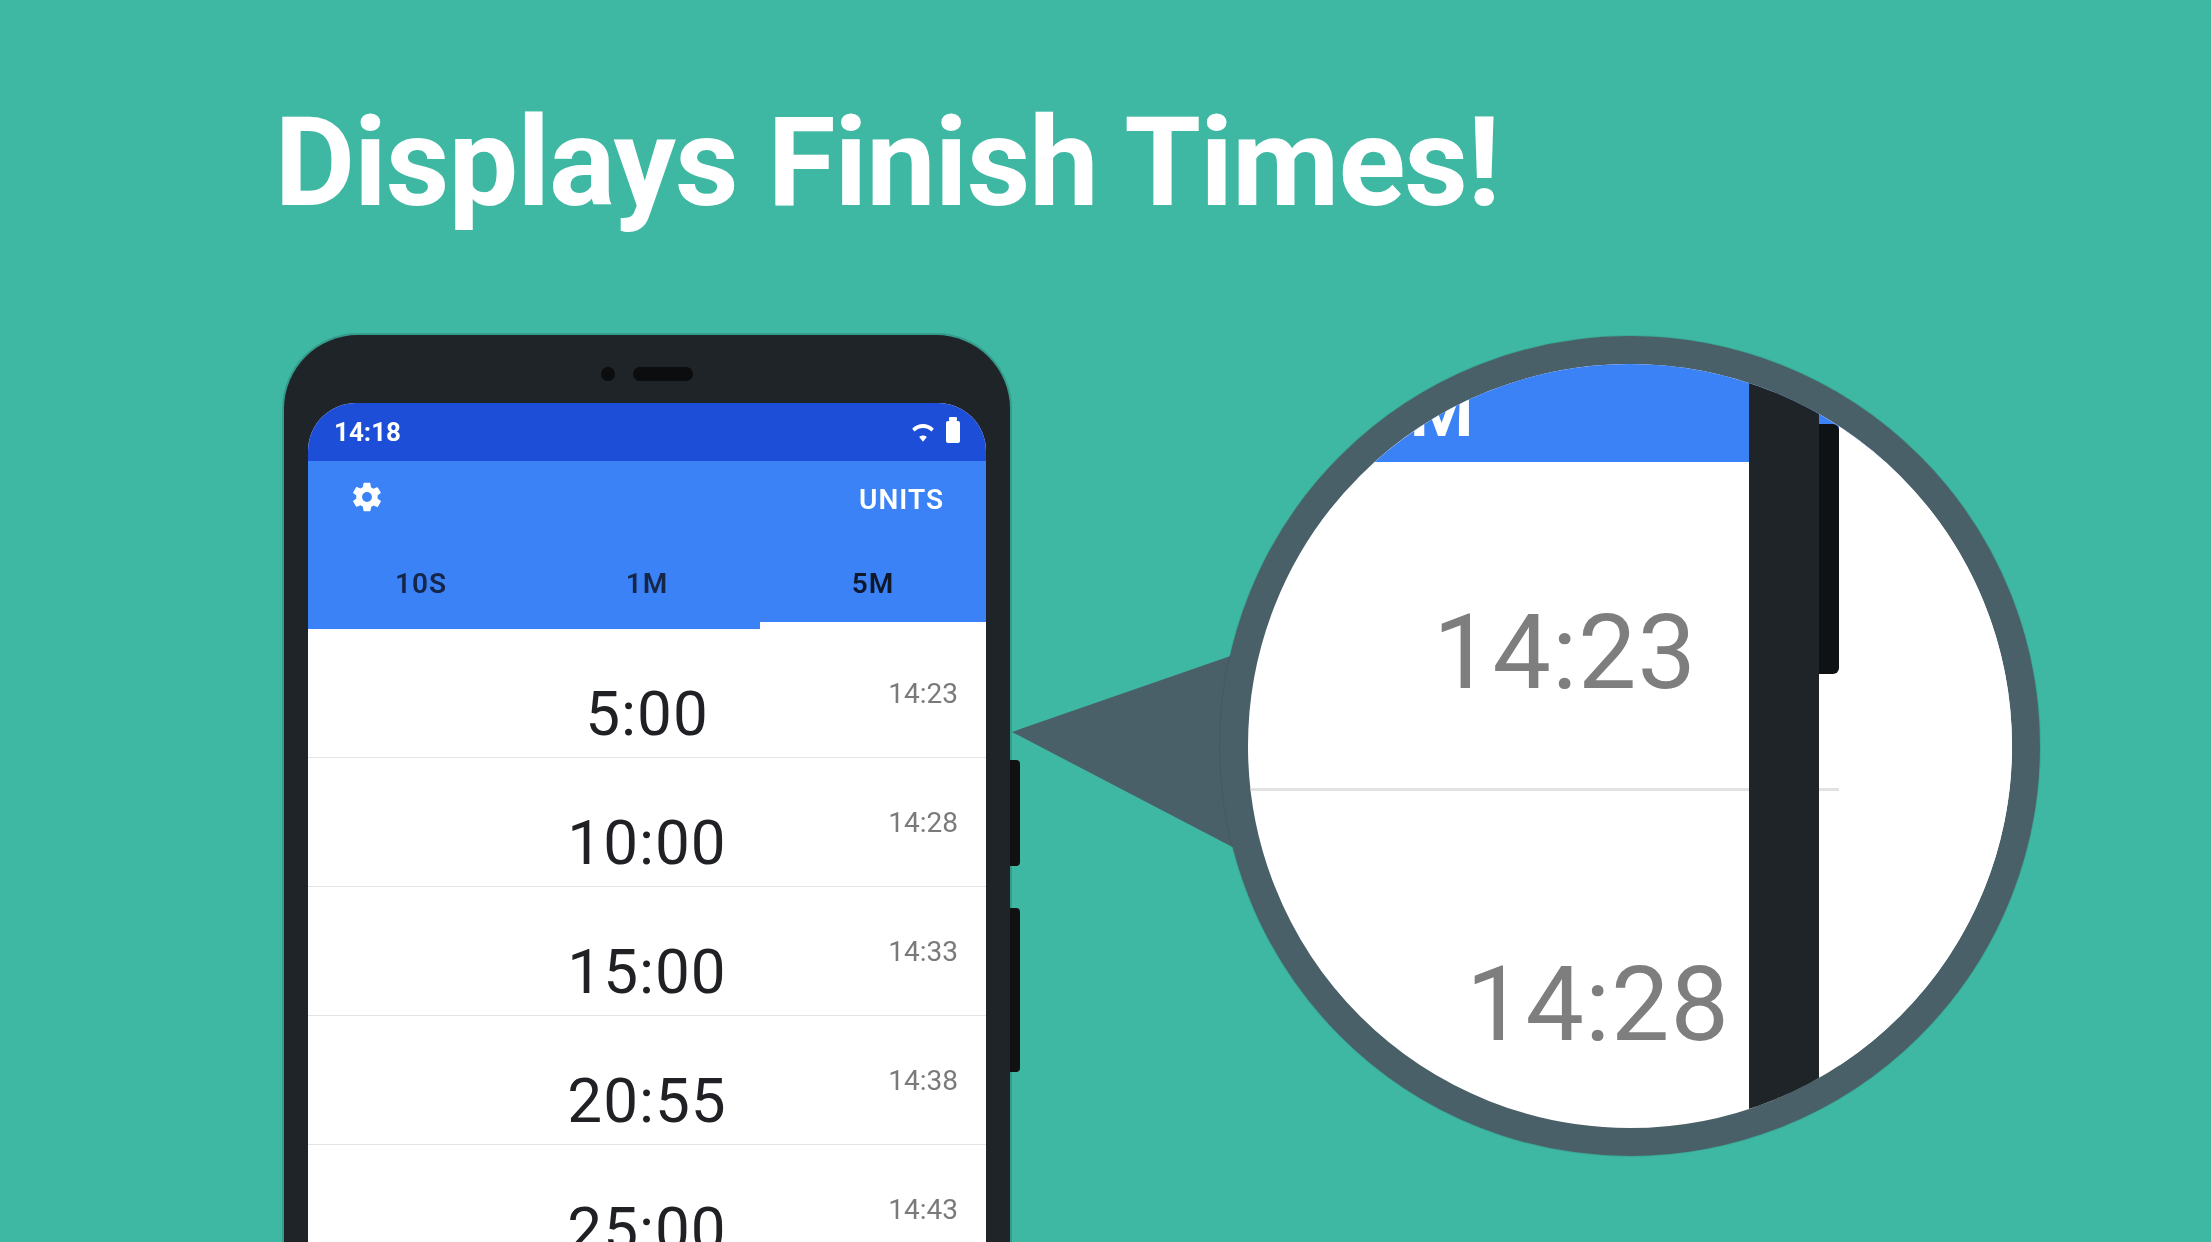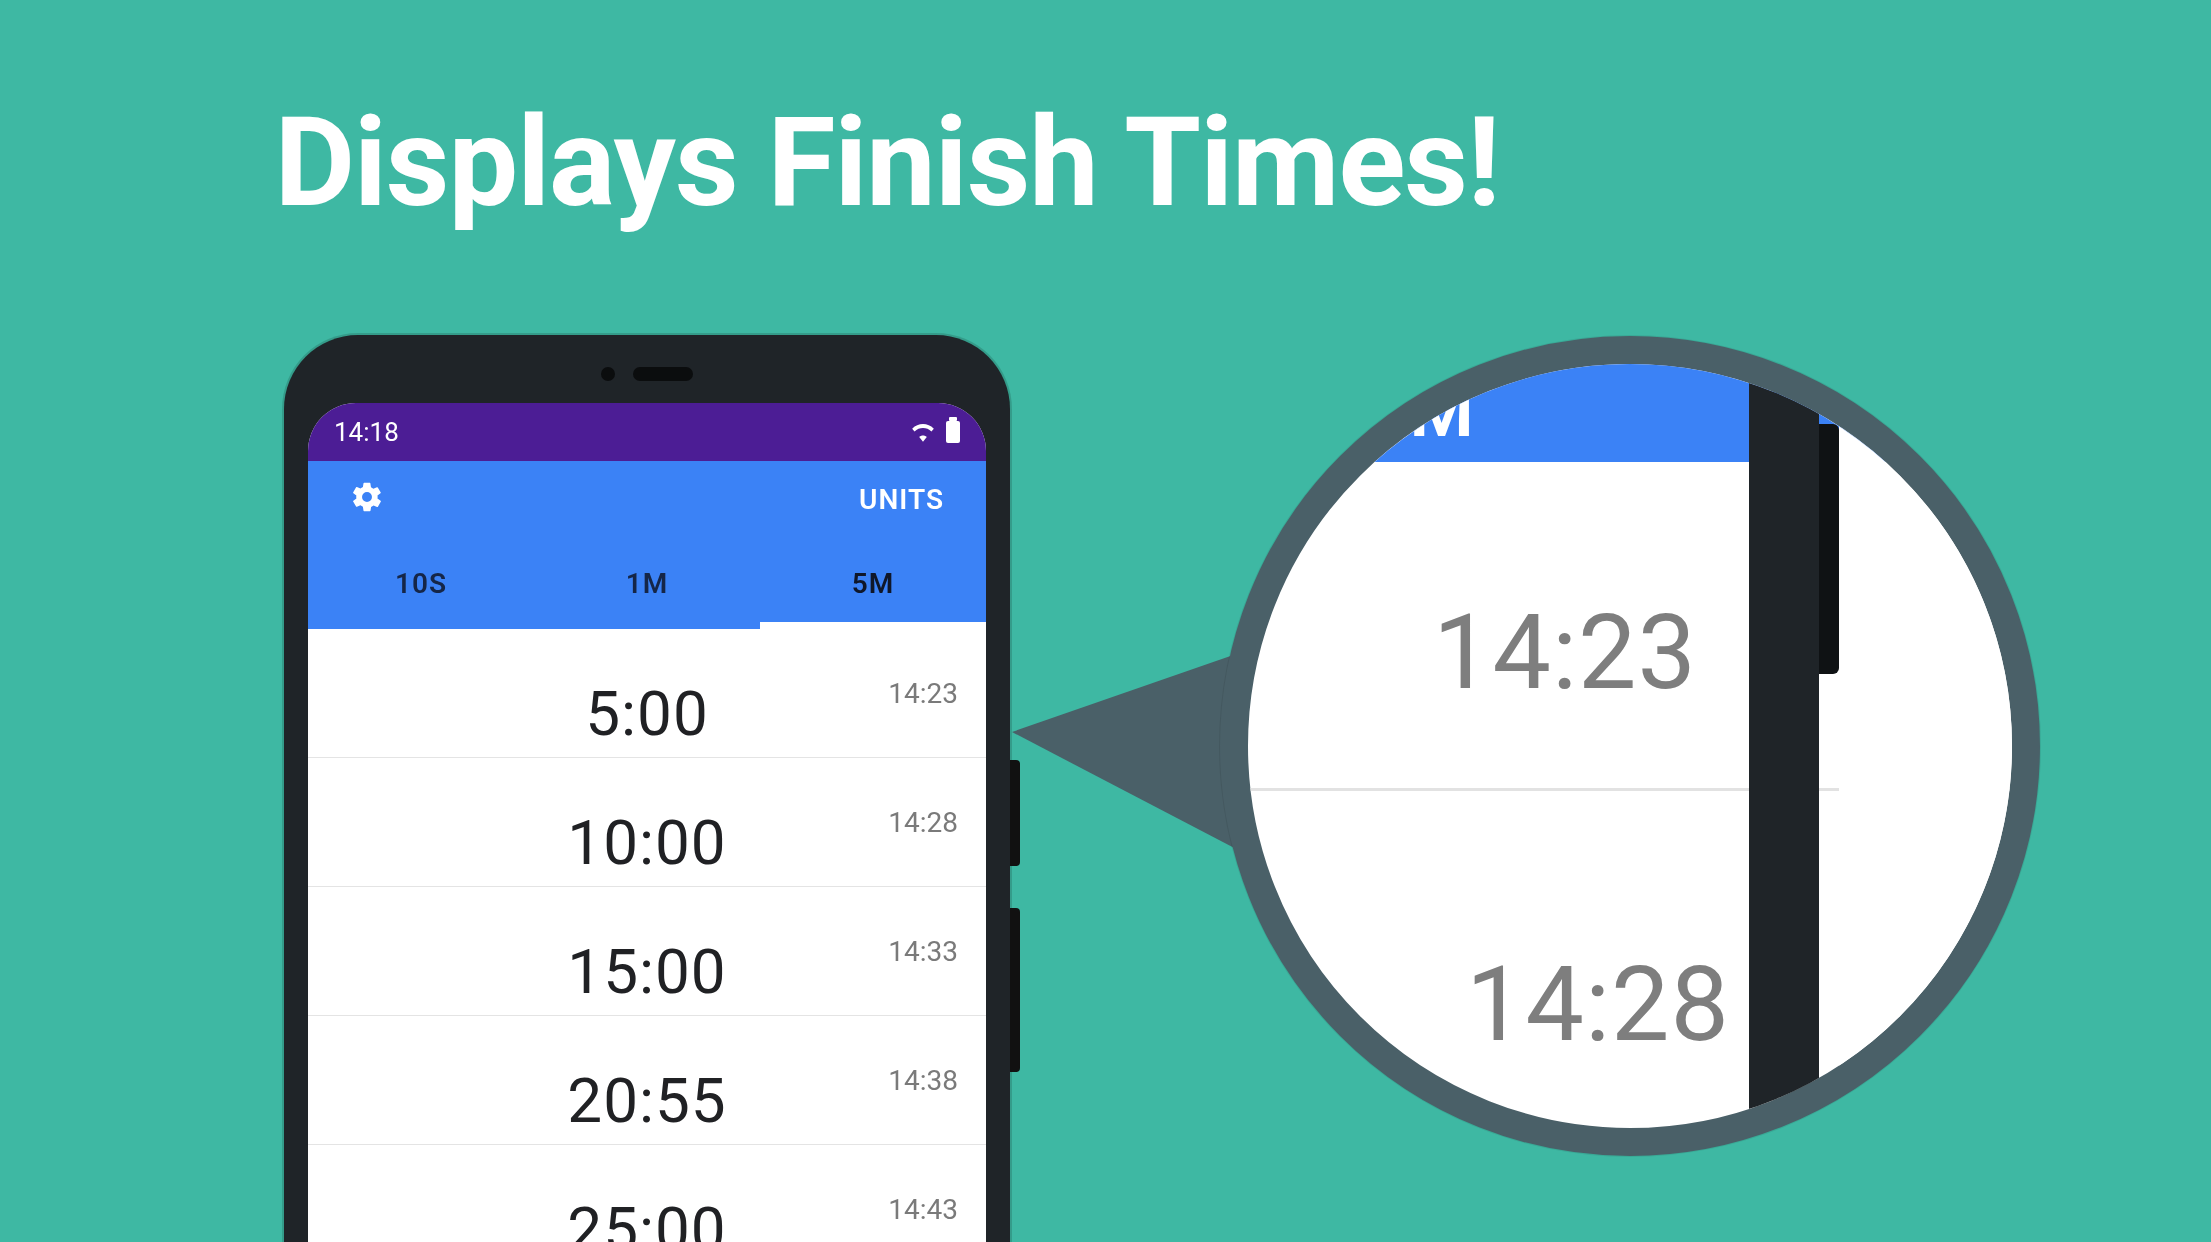--- a/index.html
+++ b/index.html
@@ -56,26 +56,26 @@
   .notch-speaker{width:60px;height:14px;border-radius:8px;background:#0B0D0E;}
   .screen{
     position:absolute;
     left:24px;right:24px;top:68px;bottom:0;
     background:#FFFFFF;
     border-radius:48px 48px 0 0;
     overflow:hidden;
   }
   .status-bar{
     height:58px;
-    background:#4c1d95;
+    background:#1d4ed8;
     color:#FFFFFF;
     display:flex;align-items:center;justify-content:space-between;
     padding:0 26px;
     font-size:26px;
-    font-weight:400;
+    font-weight:700;
   }
   .status-right{display:flex;align-items:center;gap:10px;}
   .wifi-ico{width:26px;height:20px;}
   .batt-ico{width:14px;height:22px;background:#fff;border-radius:2px;position:relative;}
   .batt-ico::before{content:"";position:absolute;top:-4px;left:3px;width:8px;height:4px;background:#fff;border-radius:1px;}
   .app-bar{
     height:76px;
     background:#3B82F6;
     color:#FFFFFF;
     display:flex;align-items:center;justify-content:space-between;

